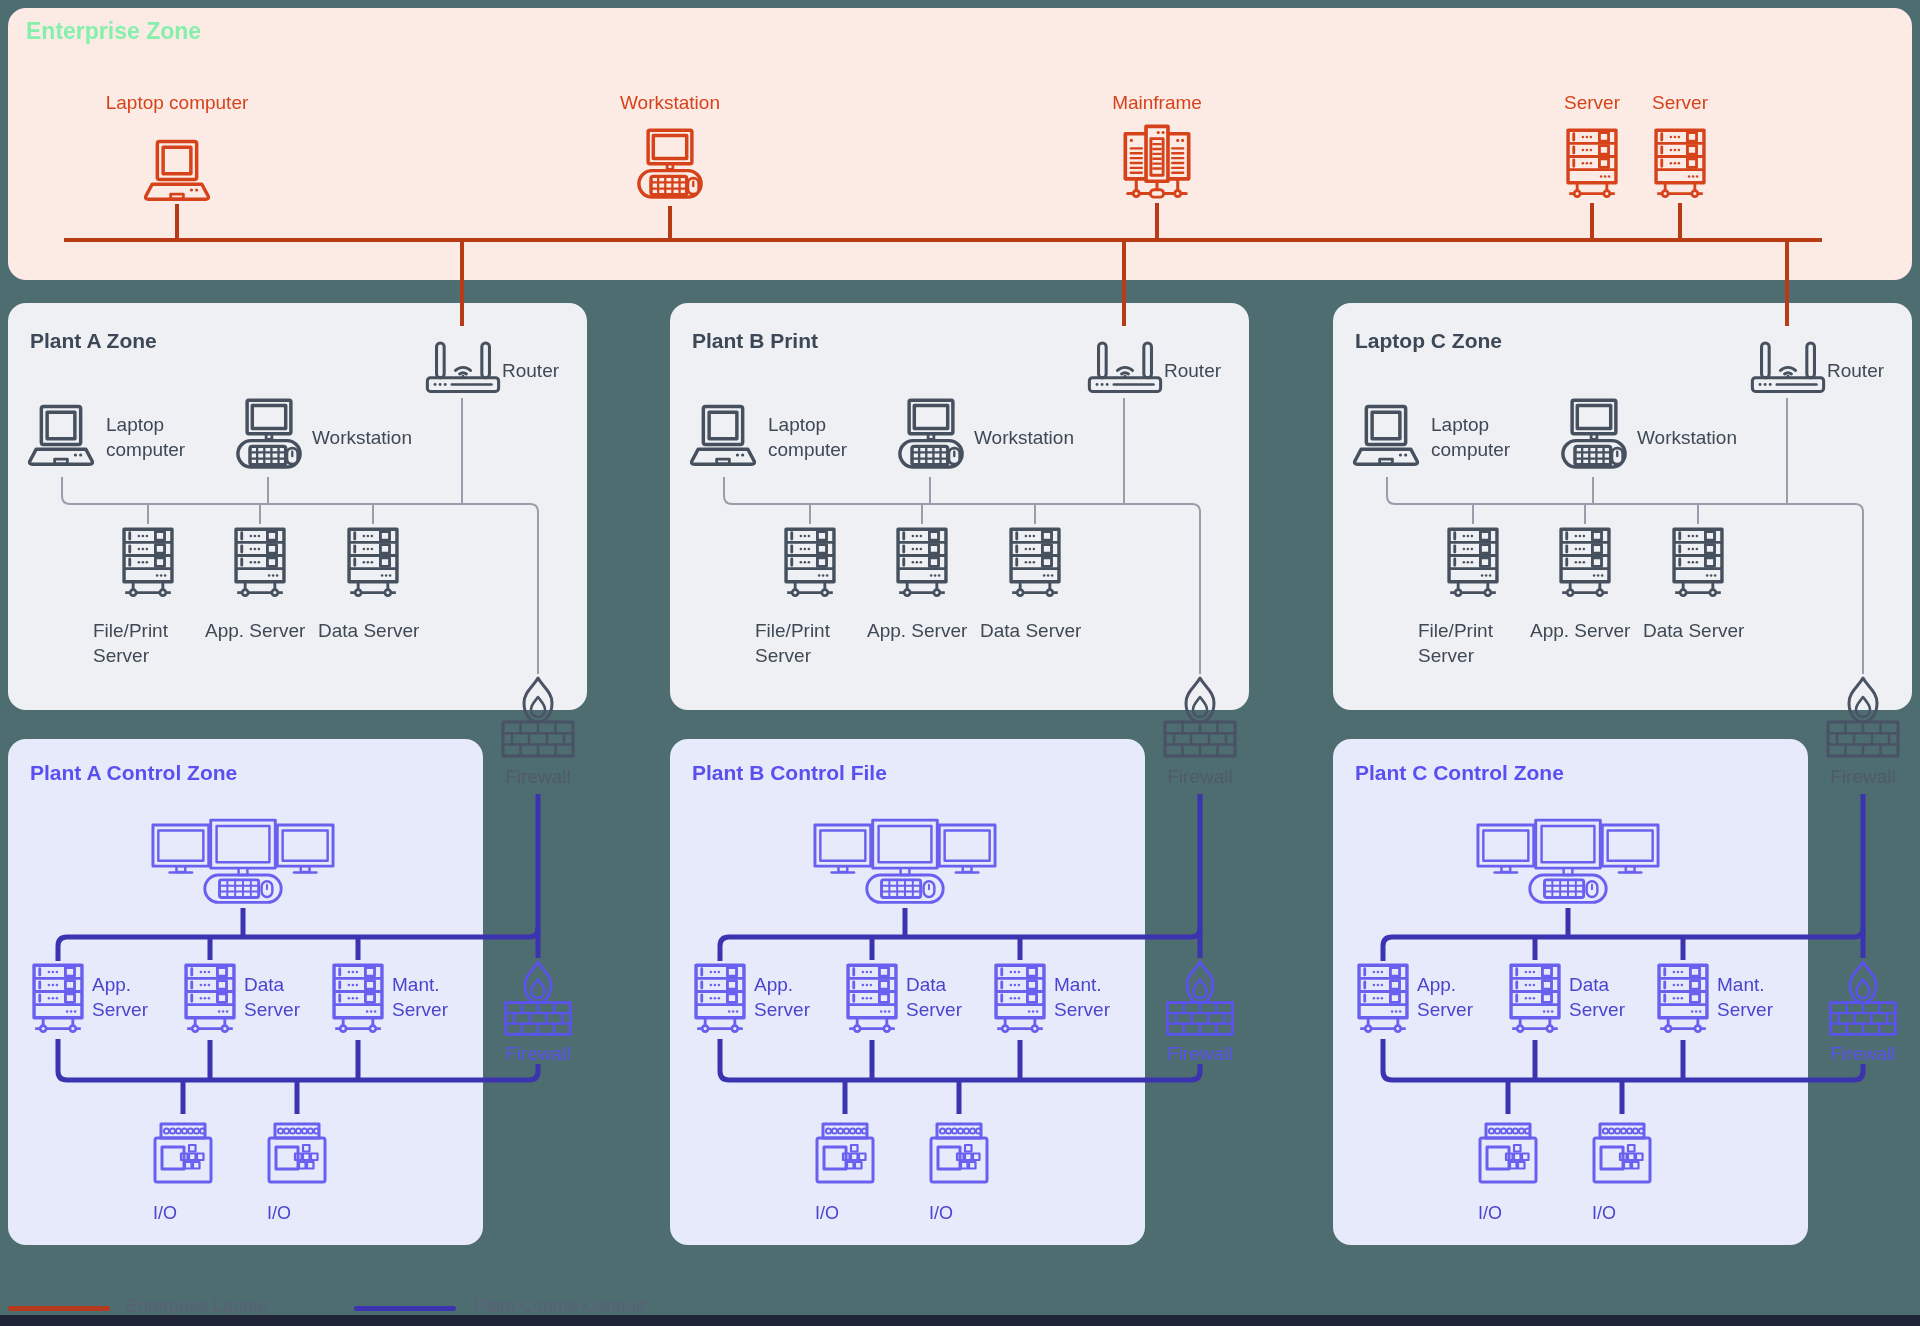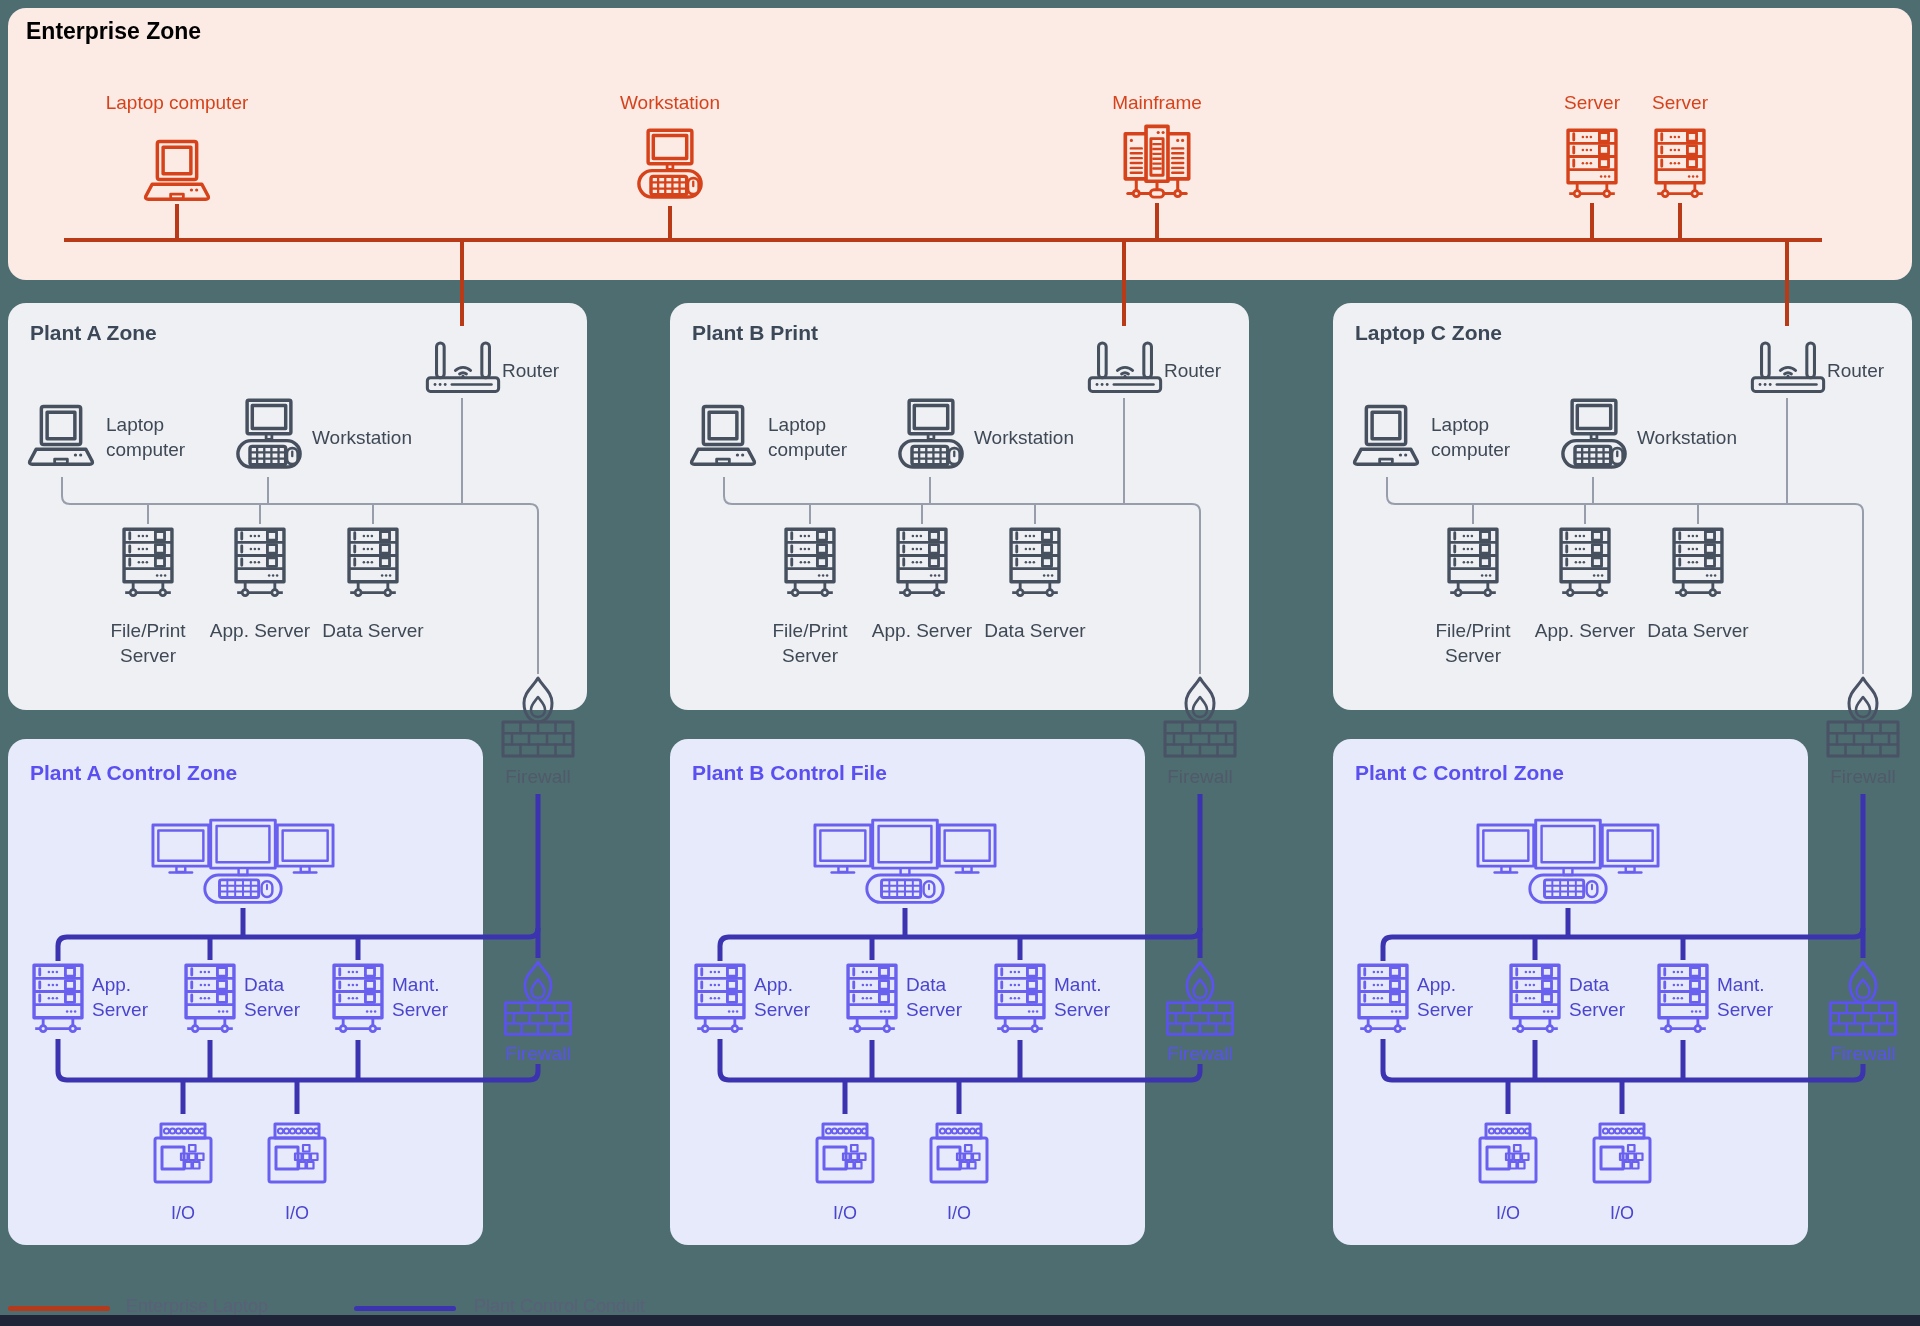--- a/index.html
+++ b/index.html
@@ -5,42 +5,42 @@
   html,body{margin:0;padding:0;}
   body{
     width:1920px;height:1326px;position:relative;overflow:hidden;
     background:#4d6d71;
     font-family:"Liberation Sans", sans-serif;
     -webkit-font-smoothing:antialiased;
   }
   .abs{position:absolute;}
   .card{position:absolute;border-radius:18px;}
   .ent-card{left:8px;top:8px;width:1904px;height:272px;background:#fcebe5;}
-  .ent-title{left:26px;top:18px;font-size:23px;font-weight:700;color:#000000;}
+  .ent-title{left:26px;top:18px;font-size:23px;font-weight:700;color:#86efac;}
   .ent-label{top:90px;font-size:17px;color:#d6431b;text-align:center;}
   .ent{--mask:#fcebe5;color:#d6431b;}
   .pzbg{--mask:#eef0f3;color:#46505e;}
   .czbg{--mask:#e7eafb;color:#6a60f0;}
   .gapbg{--mask:#4d6d71;}
   .lbl{position:absolute;font-size:19px;line-height:1.32;}
   .plant-ink{color:#3f4956;}
   .ctrl-ink{color:#4a45cf;}
   .col{position:absolute;top:0;width:660px;height:1326px;}
   .pz-card{left:0;top:303px;width:579px;height:407px;background:#eef0f3;}
   .cz-card{left:0;top:739px;width:475px;height:506px;background:#e7eafb;}
-  .pz-title{left:22px;top:321px;font-size:21px;font-weight:700;color:#3c4857;}
+  .pz-title{left:22px;top:329px;font-size:21px;font-weight:700;color:#3c4857;}
   .cz-title{left:22px;top:761px;font-size:21px;font-weight:700;color:#5a4ff0;}
   .fw-label-gray{color:#515a6a;font-weight:500;text-align:center;}
   .fw-label-purple{color:#5a52ee;font-weight:500;text-align:center;}
   .legend-text{position:absolute;font-size:18px;color:#5a6078;}
   .legend-line{position:absolute;height:5px;border-radius:3px;top:1306px;}
   .bottom-bar{position:absolute;left:0;top:1315px;width:1920px;height:11px;background:#1f2438;}
   svg.icon{position:absolute;display:block;}
   svg.wires{position:absolute;left:0;top:0;pointer-events:none;}
-  .tc{text-align:center;}
+  .tc{text-align:left;}
 </style>
 </head>
 <body>
 
 <svg aria-hidden="true" style="position:absolute;width:0;height:0">
   <defs>
     <symbol id="i-laptop" viewBox="0 0 64 56" fill="none" stroke="currentColor" stroke-width="3" stroke-linejoin="round" stroke-linecap="round">
       <rect x="15" y="2" width="34" height="33" rx="2"></rect>
       <rect x="20" y="7" width="24" height="23"></rect>
       <path d="M10.5 39H53.5L59 49.4Q59.8 52 56.8 52H7.2Q4.2 52 5 49.4Z"></path>

